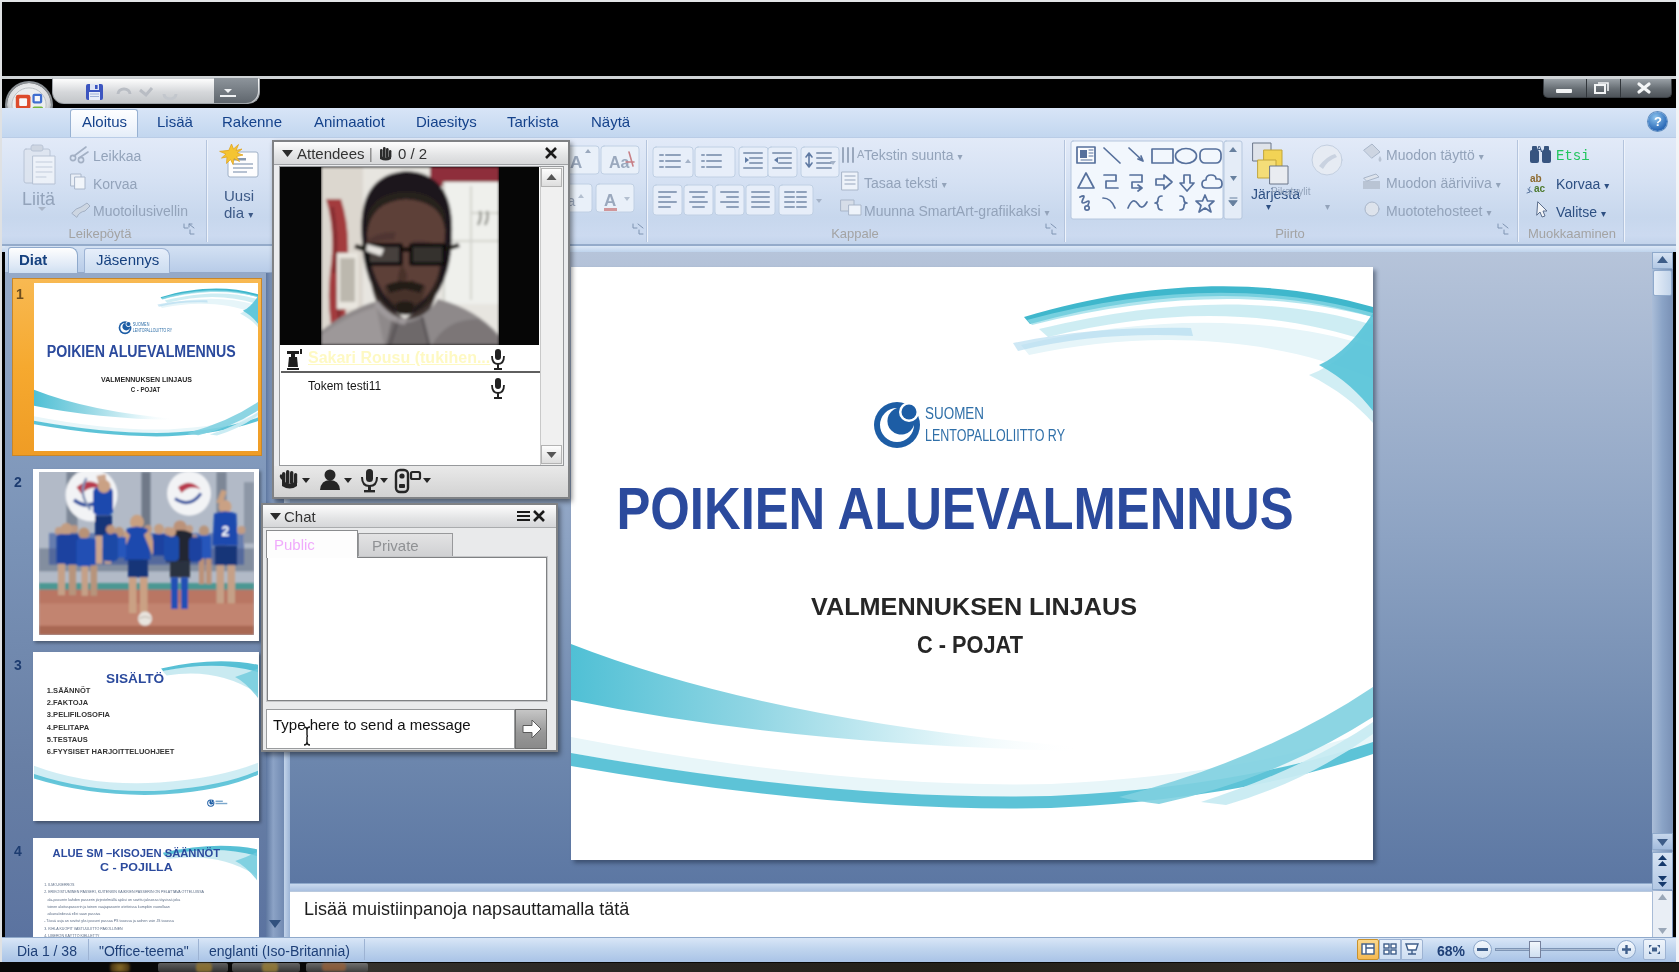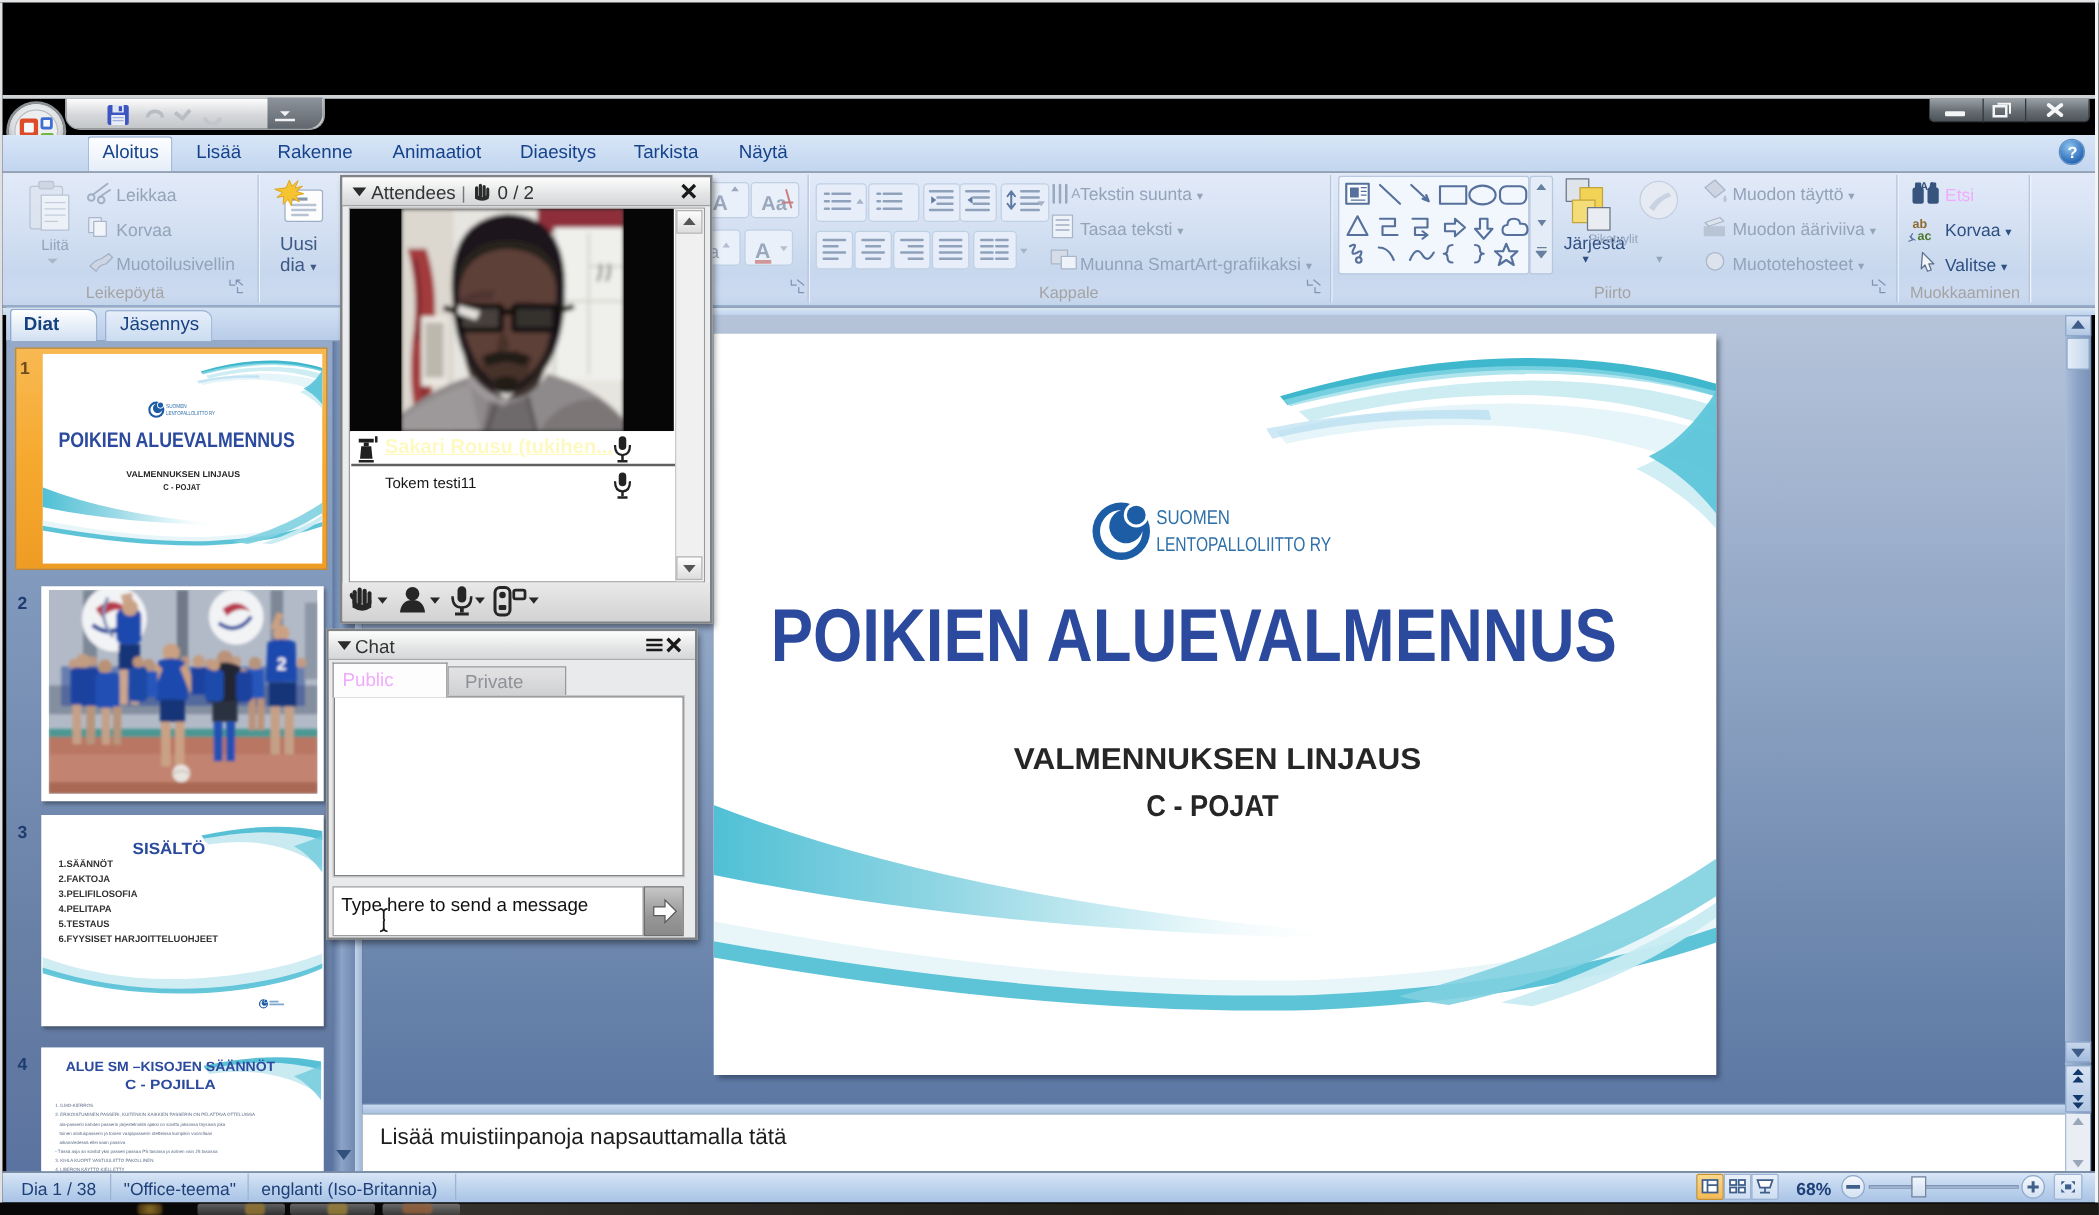--- a/index.html
+++ b/index.html
@@ -82,21 +82,21 @@
 
   <div class="abs" style="left:2px;top:244px;width:1674px;height:2px;background:#94abca;"></div>
   <div class="abs" style="left:2px;top:246px;width:1674px;height:6px;background:linear-gradient(to bottom,#dce8f7,#bfd3ec);"></div>
 
   <div class="abs" style="left:206px;top:140px;width:1px;height:102px;background:#b4c4dd;box-shadow:1px 0 0 #eef3fb;"></div>
   <div class="abs" style="left:646px;top:140px;width:1px;height:102px;background:#b4c4dd;box-shadow:1px 0 0 #eef3fb;"></div>
   <div class="abs" style="left:1064px;top:140px;width:1px;height:102px;background:#b4c4dd;box-shadow:1px 0 0 #eef3fb;"></div>
   <div class="abs" style="left:1517px;top:140px;width:1px;height:102px;background:#b4c4dd;box-shadow:1px 0 0 #eef3fb;"></div>
   <div class="abs" style="left:1623px;top:140px;width:1px;height:102px;background:#b4c4dd;box-shadow:1px 0 0 #eef3fb;"></div>
 
-  <div class="abs graytx" style="left:33px;top:189px;font-size:12px;">Liitä</div>
+  <div class="abs graytx" style="left:22px;top:189px;font-size:18px;">Liitä</div>
   <div class="abs graytx" style="left:93px;top:148px;font-size:14px;">Leikkaa</div>
   <div class="abs graytx" style="left:93px;top:176px;font-size:14px;">Korvaa</div>
   <div class="abs graytx" style="left:93px;top:203px;font-size:14px;">Muotoilusivellin</div>
   <div class="abs grplabel" style="left:40px;top:226px;width:120px;">Leikepöytä</div>
 
   <div class="abs ribtx" style="left:224px;top:187px;font-size:15px;">Uusi<br>dia <span style="font-size:10px;">▾</span></div>
 
   <div class="abs graytx" style="left:864px;top:147px;font-size:14px;">Tekstin suunta <span style="font-size:10px;">▾</span></div>
   <div class="abs graytx" style="left:864px;top:175px;font-size:14px;">Tasaa teksti <span style="font-size:10px;">▾</span></div>
   <div class="abs graytx" style="left:864px;top:203px;font-size:14px;">Muunna SmartArt-grafiikaksi <span style="font-size:10px;">▾</span></div>
@@ -104,21 +104,21 @@
 
   <div class="abs" style="left:1251px;top:186px;font-size:14px;color:#2d4f82;">Järjestä</div>
   <div class="abs ribtx" style="left:1266px;top:201px;font-size:10px;color:#2d4f82;">▾</div>
   <div class="abs graytx" style="left:1271px;top:186px;font-size:10px;">Pikatyylit</div>
   <div class="abs graytx" style="left:1325px;top:201px;font-size:10px;">▾</div>
   <div class="abs graytx" style="left:1386px;top:147px;font-size:14px;">Muodon täyttö <span style="font-size:10px;">▾</span></div>
   <div class="abs graytx" style="left:1386px;top:175px;font-size:14px;">Muodon ääriviiva <span style="font-size:10px;">▾</span></div>
   <div class="abs graytx" style="left:1386px;top:203px;font-size:14px;">Muototehosteet <span style="font-size:10px;">▾</span></div>
   <div class="abs grplabel" style="left:1230px;top:226px;width:120px;">Piirto</div>
 
-  <div class="abs" style="left:1556px;top:148px;font-size:14px;color:#f0abfc;">Etsi</div>
+  <div class="abs" style="left:1556px;top:148px;font-size:14px;color:#22c55e;font-family:Liberation Mono, monospace;">Etsi</div>
   <div class="abs" style="left:1556px;top:176px;font-size:14px;color:#2d4f82;">Korvaa <span style="font-size:10px;">▾</span></div>
   <div class="abs" style="left:1556px;top:204px;font-size:14px;color:#2d4f82;">Valitse <span style="font-size:10px;">▾</span></div>
   <div class="abs grplabel" style="left:1522px;top:226px;width:100px;">Muokkaaminen</div>
 
   <svg class="abs" style="left:0;top:0;" width="1679" height="260" viewBox="0 0 1679 260">
     <g stroke-linecap="round" stroke-linejoin="round">
 
       <g opacity="0.7">
         <rect x="24" y="149" width="26" height="34" rx="2" fill="#dfe5ee" stroke="#aab6c8"></rect>
         <rect x="31" y="145" width="12" height="6" rx="2" fill="#c8cfda" stroke="#aab6c8"></rect>

